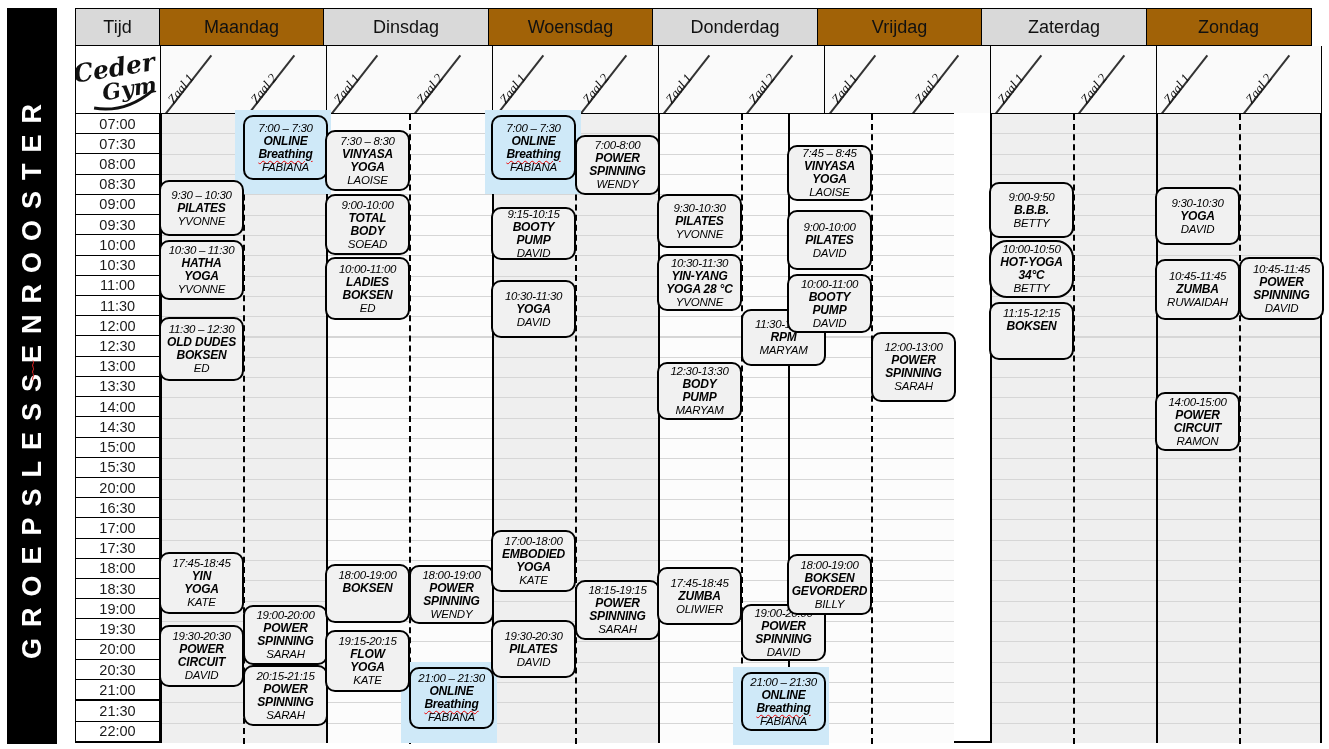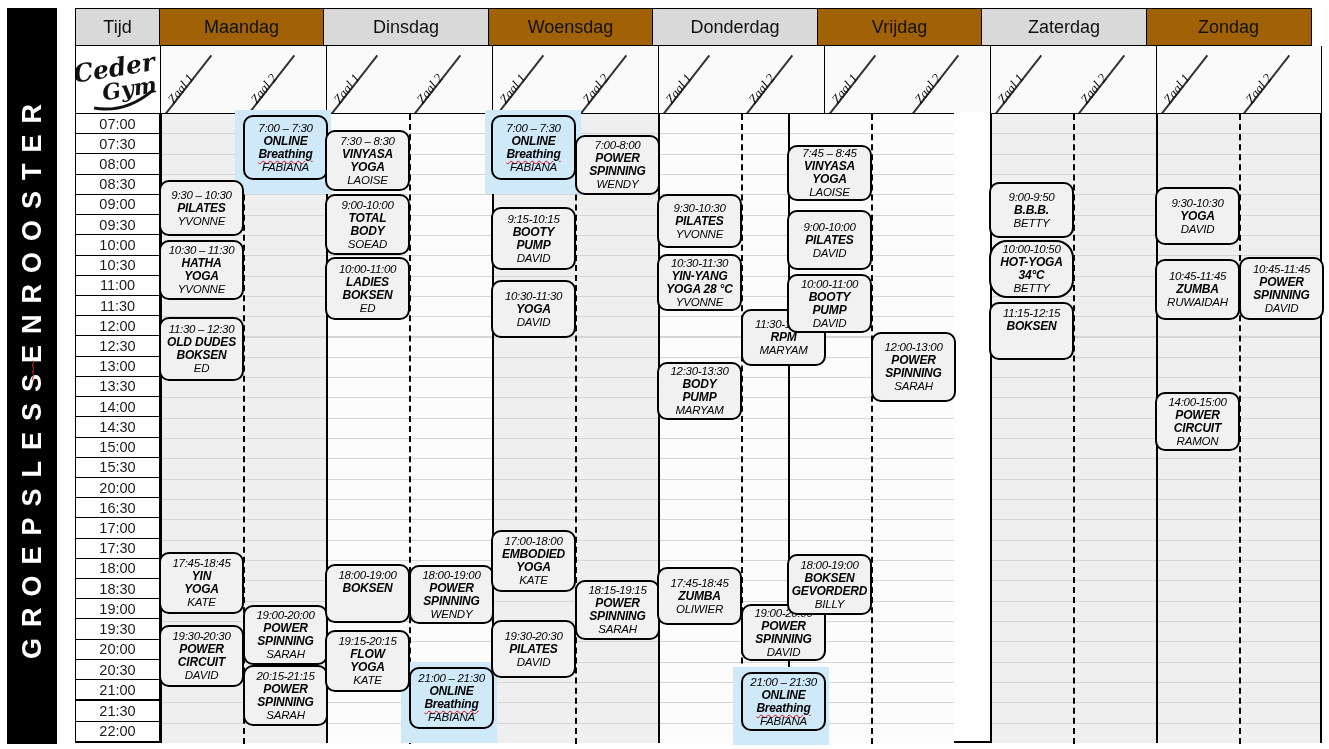--- a/index.html
+++ b/index.html
@@ -302,21 +302,21 @@
         </div>
         <div class="day-col bg-gray" style="left: 332px;">
           <div class="room-divider"></div>
           <div class="halo" style="left: -9px; width: 96px; top: -4px; height: 84px;"></div>
           <div class="ev r1 online" style="top: 1px; height: 65px;">
             <div class="tm">7:00 – 7:30</div>
             <div class="ttl">ONLINE</div>
             <div class="ttl wavy">Breathing</div>
             <div class="who">FABIANA</div>
           </div>
-          <div class="ev r1" style="top: 93px; height: 63px;">
+          <div class="ev r1" style="top: 93px; height: 53px;">
             <div class="tm">9:15-10:15</div>
             <div class="ttl">BOOTY</div>
             <div class="ttl">PUMP</div>
             <div class="who">DAVID</div>
           </div>
           <div class="ev r1" style="top: 166px; height: 58px;">
             <div class="tm">10:30-11:30</div>
             <div class="ttl">YOGA</div>
             <div class="who">DAVID</div>
           </div>

